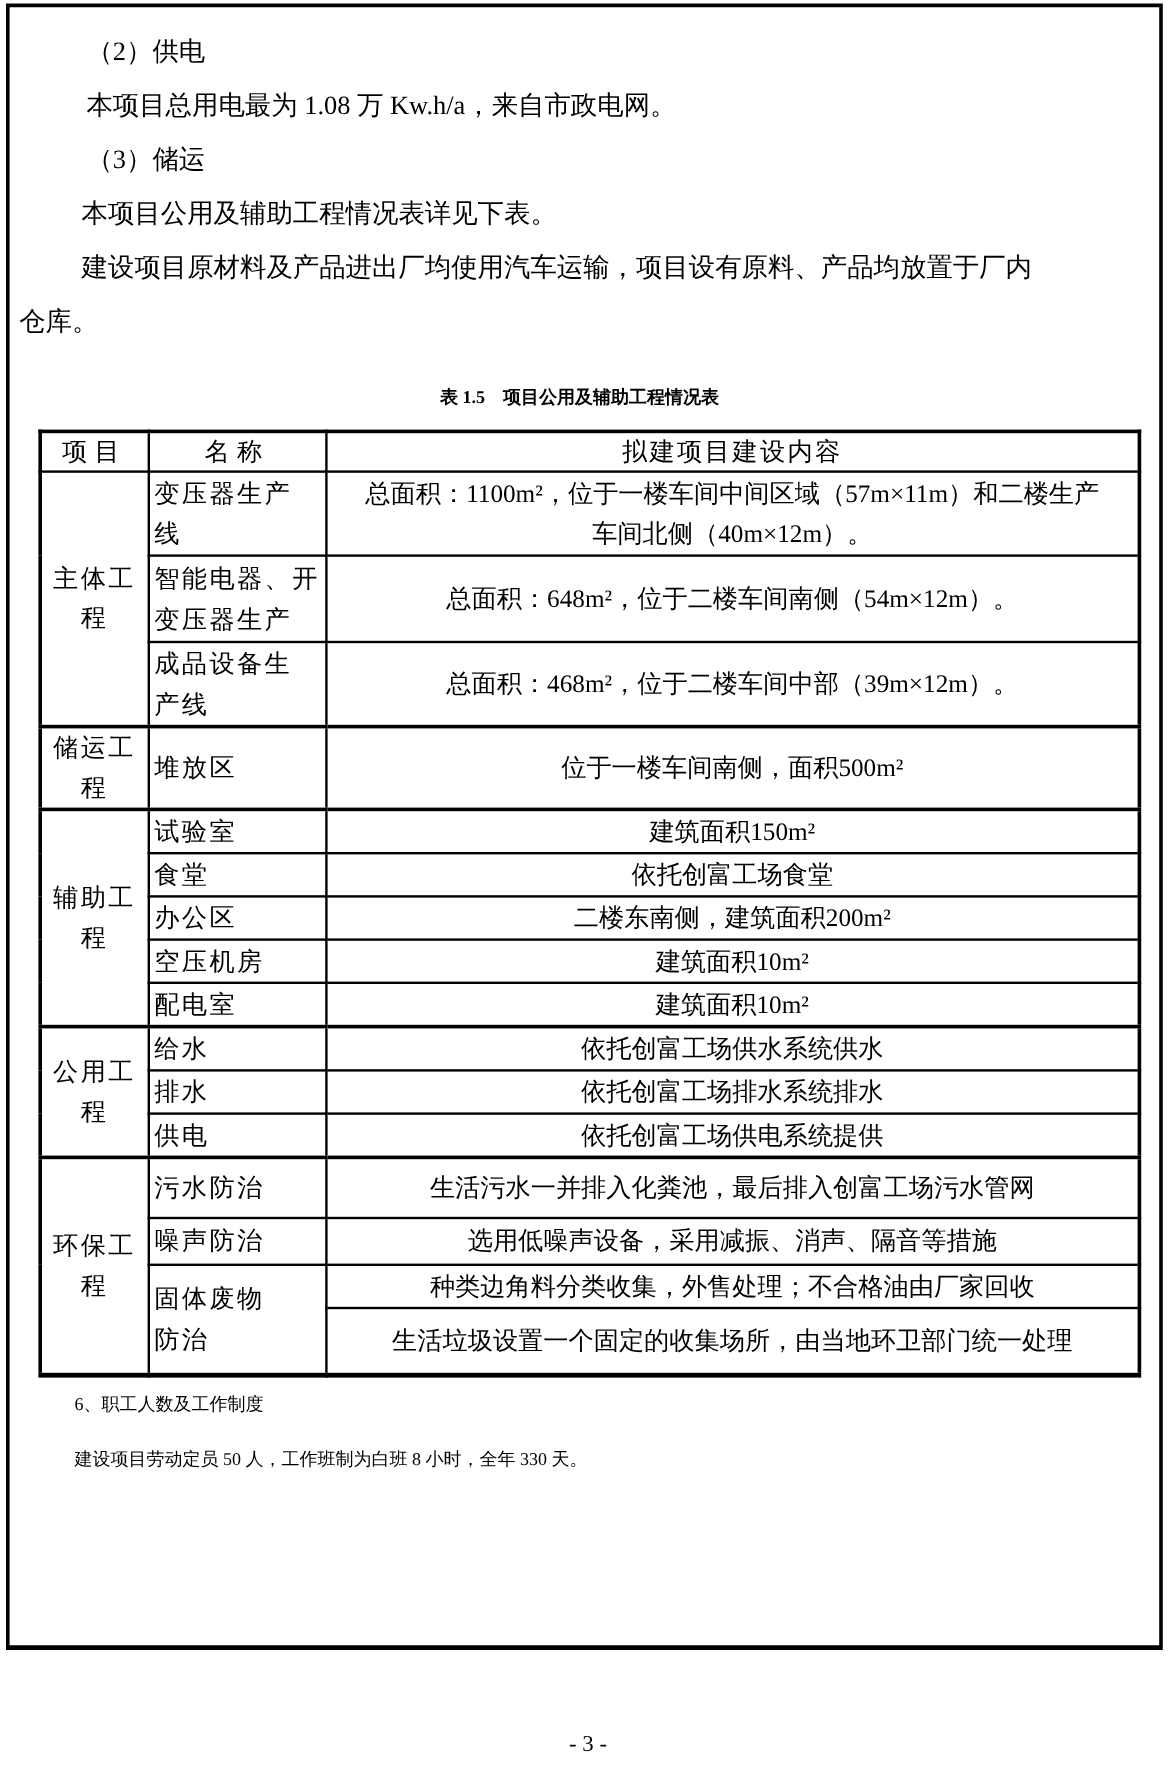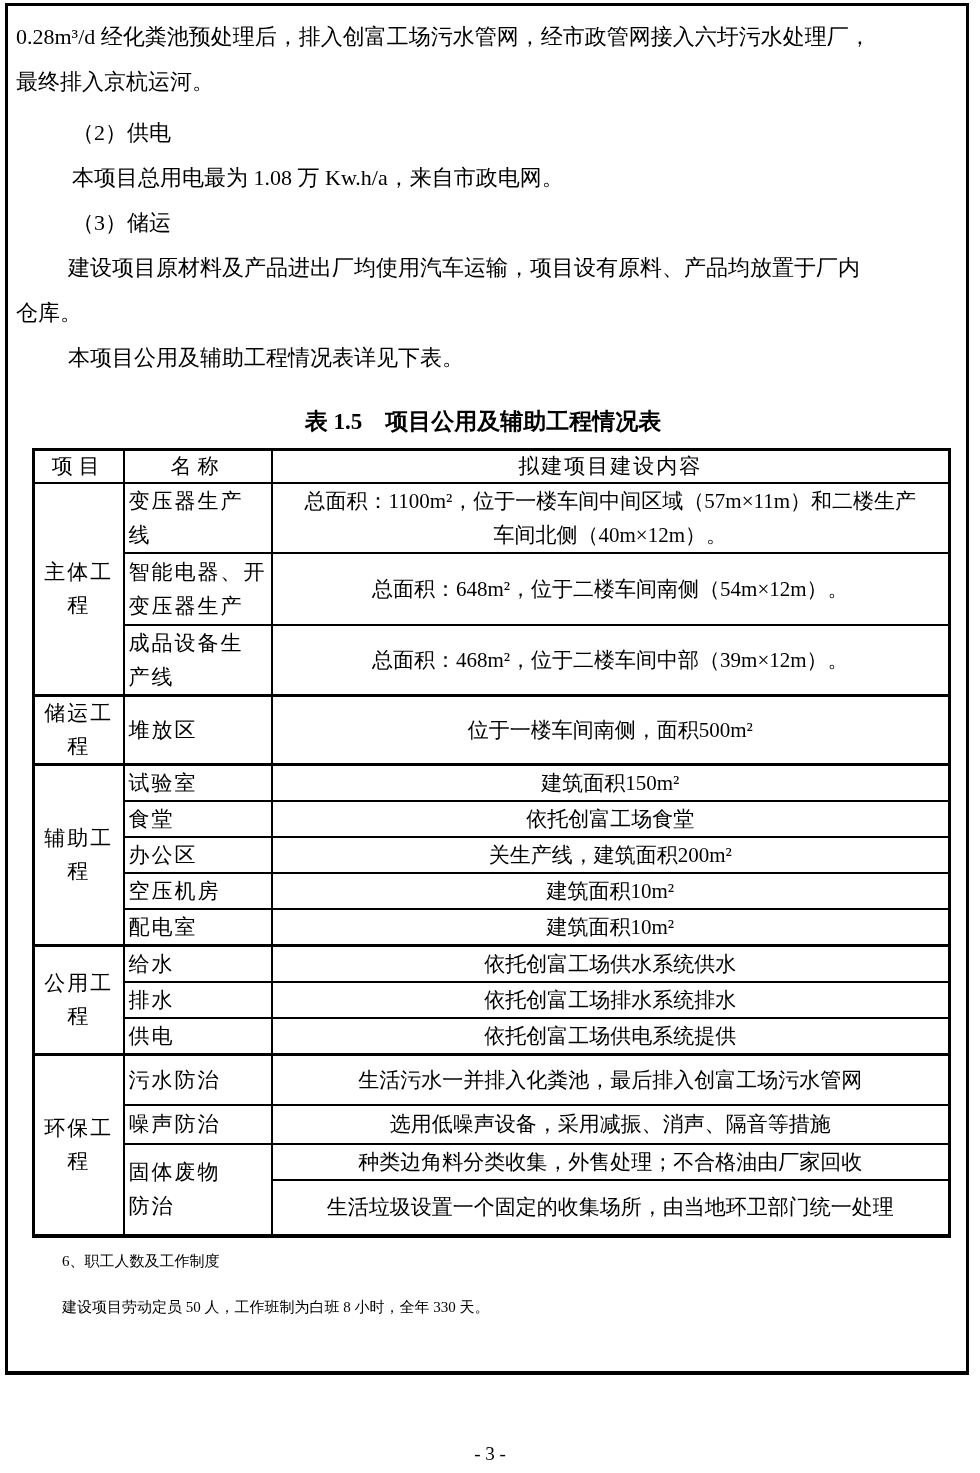--- a/index.html
+++ b/index.html
@@ -13,21 +13,21 @@
     overflow:hidden;background:#fff;
   }
   .textblock{padding:8px 16px 0 8px;}
   p.para{
     margin:0;font-size:22px;line-height:45px;white-space:pre-line;
   }
   p.para.i56{text-indent:56px;}
   p.para.i52{text-indent:52px;}
   p.para.mt6{margin-top:6px;}
   .table-title{
-    margin:18px 0 0 0;font-size:23px;font-weight:bold;text-align:center;line-height:48px;
+    margin:18px 0 0 0;font-size:15px;font-weight:bold;text-align:center;line-height:48px;
   }
   table.infotable{
     border-collapse:collapse;table-layout:fixed;
     margin:2px 0 0 24px;width:916px;
     border:3px solid #000;border-bottom-width:4px;
     font-size:21px;
   }
   table.infotable td, table.infotable th{
     border:2px solid #000;padding:0 4px;vertical-align:middle;
     font-weight:normal;overflow:hidden;
@@ -53,28 +53,26 @@
     position:absolute;left:0;right:0;top:1443px;text-align:center;font-size:19px;
   }
 </style>
 </head>
 <body>
 
 <div class="page">
   <div class="frame">
 
     <div class="textblock">
-      <p class="para">0.28m³/d 经化粪池预处理后，排入创富工场污水管网，经市政管网接入六圩污水处理厂，
-最终排入京杭运河。</p>
       <p class="para i56 mt6">（2）供电</p>
       <p class="para i56">本项目总用电最为 1.08 万 Kw.h/a，来自市政电网。</p>
       <p class="para i56">（3）储运</p>
+      <p class="para i52">本项目公用及辅助工程情况表详见下表。</p>
       <p class="para i52">建设项目原材料及产品进出厂均使用汽车运输，项目设有原料、产品均放置于厂内
 仓库。</p>
-      <p class="para i52">本项目公用及辅助工程情况表详见下表。</p>
       <p class="table-title">表 1.5　项目公用及辅助工程情况表</p>
     </div>
 
     <table class="infotable">
       <colgroup>
         <col style="width:90px">
           <col style="width:148px">
           <col style="width:678px">
       </colgroup>
       <tbody>
@@ -112,21 +110,21 @@
 程</td>
           <td class="ncell">试验室</td>
           <td class="ccell">建筑面积150m²</td>
         </tr>
         <tr style="height:30px">
           <td class="ncell">食堂</td>
           <td class="ccell">依托创富工场食堂</td>
         </tr>
         <tr style="height:34px">
           <td class="ncell">办公区</td>
-          <td class="ccell">关生产线，建筑面积200m²</td>
+          <td class="ccell">二楼东南侧，建筑面积200m²</td>
         </tr>
         <tr style="height:30px">
           <td class="ncell">空压机房</td>
           <td class="ccell">建筑面积10m²</td>
         </tr>
         <tr style="height:33px">
           <td class="ncell">配电室</td>
           <td class="ccell">建筑面积10m²</td>
         </tr>
         <tr style="height:30px" class="thick">

